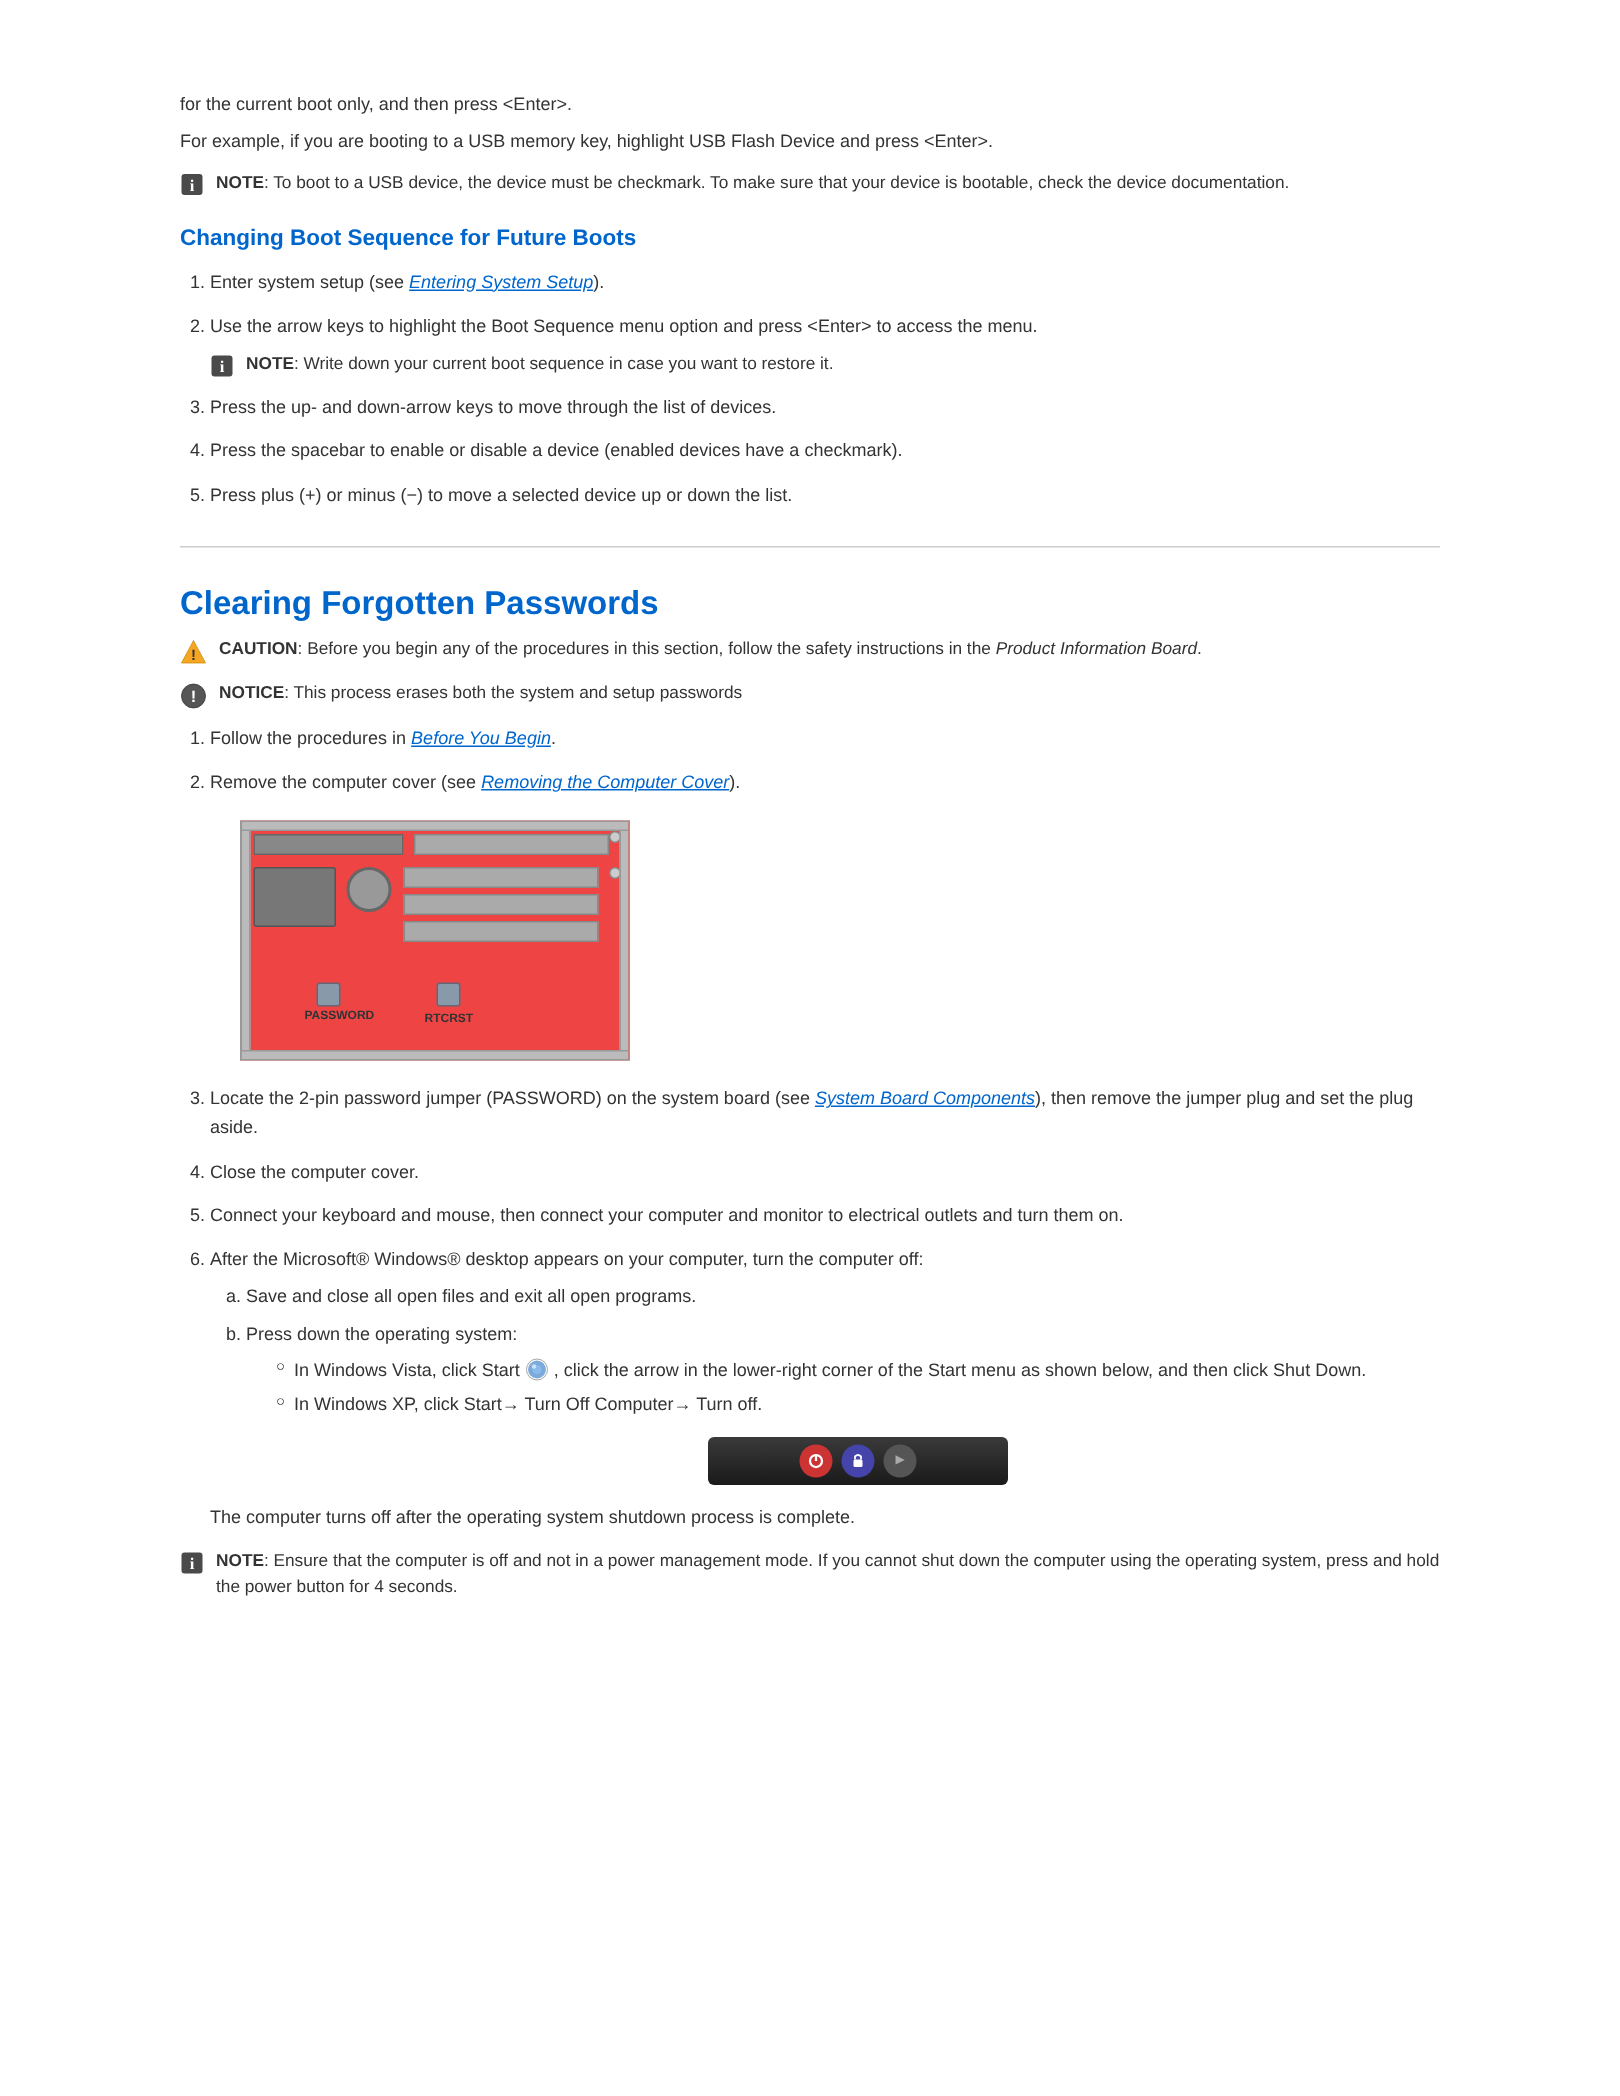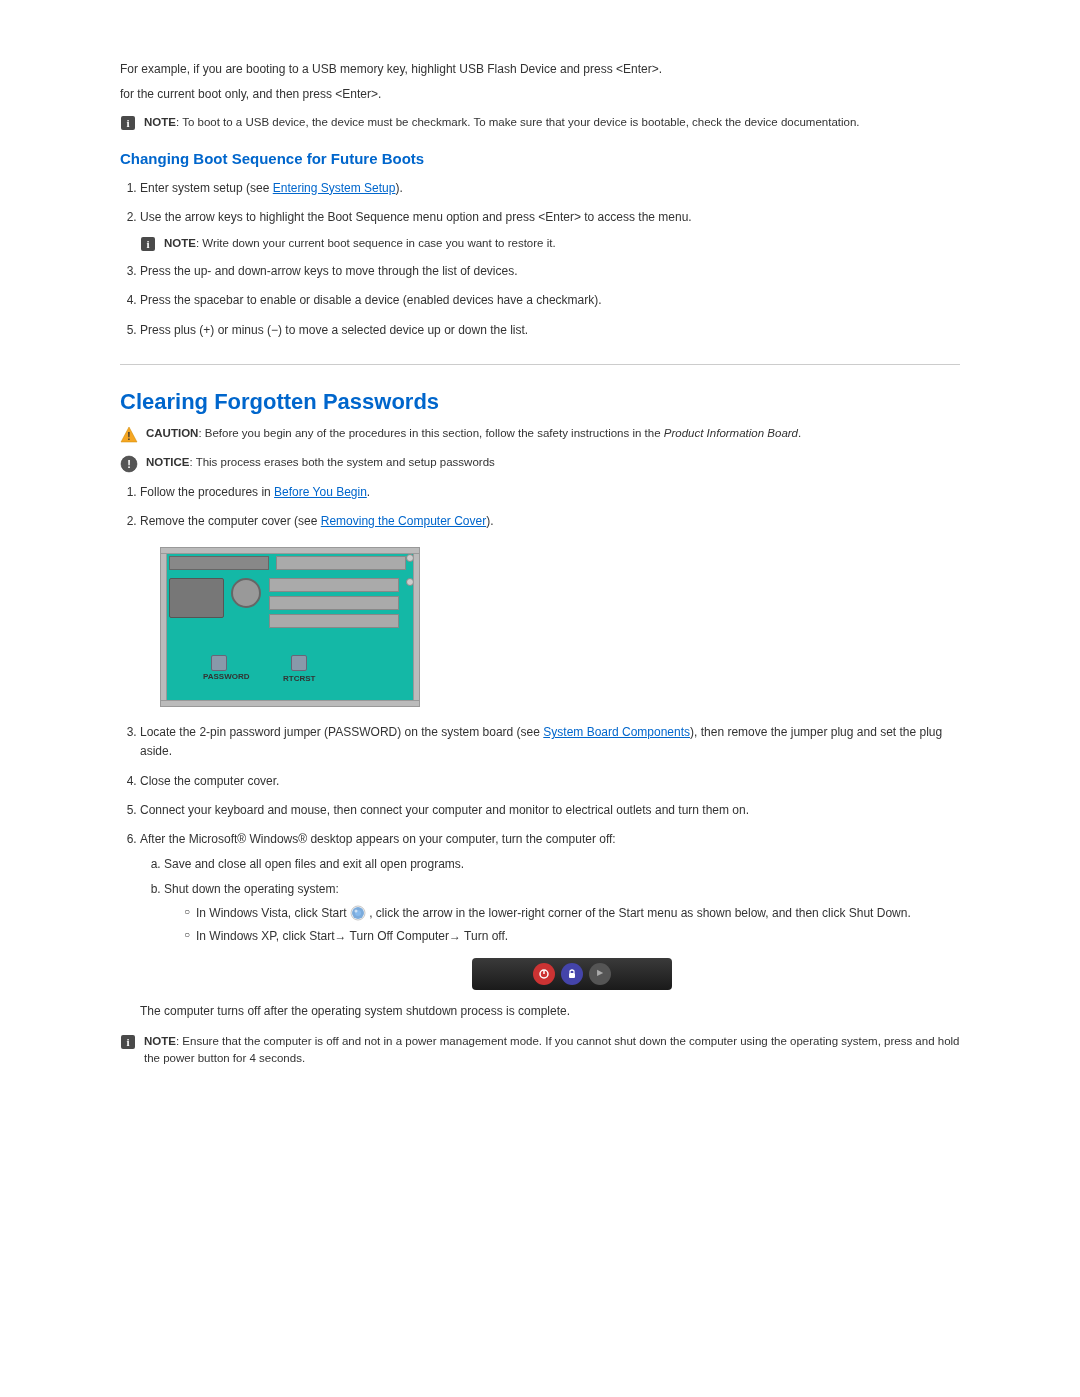--- a/index.html
+++ b/index.html
@@ -51,20 +51,21 @@
       margin-top: 8px;
     }
     .ordered-list li {
       margin-bottom: 10px;
       line-height: 1.6;
     }
     .link-text {
       color: #0066cc;
       text-decoration: underline;
       cursor: pointer;
+      font-style: italic;
     }
     .inner-note {
       margin-left: 0;
       margin-top: 8px;
       margin-bottom: 8px;
     }
     .divider {
       border: none;
       border-top: 1px solid #cccccc;
       margin: 24px 0;
@@ -91,21 +92,21 @@
     .notice-icon {
       width: 18px;
       height: 18px;
       flex-shrink: 0;
       margin-top: 1px;
     }
     .motherboard-image {
       margin: 16px 0 16px 20px;
       width: 260px;
       height: 160px;
-      background: #14b8a6;
+      background: #ef4444;
       border: 1px solid #999;
       position: relative;
       overflow: hidden;
     }
     .shutdown-image {
       margin: 10px auto;
       width: 200px;
       height: 32px;
       background: linear-gradient(to bottom, #3a3a3a, #1a1a1a);
       border-radius: 4px;
@@ -154,22 +155,22 @@
       position: absolute;
       left: 0;
       font-size: 10px;
     }
   </style>
 </head>
 <body>
 
 <div class="page-content">
 
+  <p class="intro-text">for the current boot only, and then press &lt;Enter&gt;.</p>
   <p class="intro-text">For example, if you are booting to a USB memory key, highlight USB Flash Device and press &lt;Enter&gt;.</p>
-  <p class="intro-text">for the current boot only, and then press &lt;Enter&gt;.</p>
 
   <div class="note-block">
     <svg class="note-icon" viewBox="0 0 16 16">
       <rect x="1" y="1" width="14" height="14" rx="2" fill="#4a4a4a"></rect>
       <text x="8" y="12" text-anchor="middle" fill="white" font-size="11" font-weight="bold" font-family="serif">i</text>
     </svg>
     <span class="note-text">
       <strong>NOTE</strong>: <span>To boot to a USB device, the device must be checkmark. To make sure that your device is bootable, check the device documentation.</span>
     </span>
   </div>
@@ -259,21 +260,21 @@
     </li>
     <li>Close the computer cover.</li>
     <li>Connect your keyboard and mouse, then connect your computer and monitor to electrical outlets and turn them on.</li>
     <li>
       <span>After the Microsoft® Windows® desktop appears on your computer, turn the computer off:</span>
       <ol class="sub-list">
         <li>
           <span>Save and close all open files and exit all open programs.</span>
         </li>
         <li>
-          <span>Shut down the operating system:</span>
+          <span>Press down the operating system:</span>
           <ul class="sub-sub-list">
             <li>
               <span>In Windows Vista, click Start </span>
               
               <svg width="16" height="16" viewBox="0 0 16 16" style="vertical-align:middle; display:inline-block;">
                 <circle cx="8" cy="8" r="7" fill="none" stroke="#888" stroke-width="0.5"></circle>
                 <circle cx="8" cy="8" r="6" fill="#4488cc" opacity="0.7"></circle>
                 <circle cx="8" cy="8" r="3" fill="#88bbee" opacity="0.9"></circle>
                 <circle cx="6" cy="6" r="1.5" fill="white" opacity="0.6"></circle>
               </svg>

